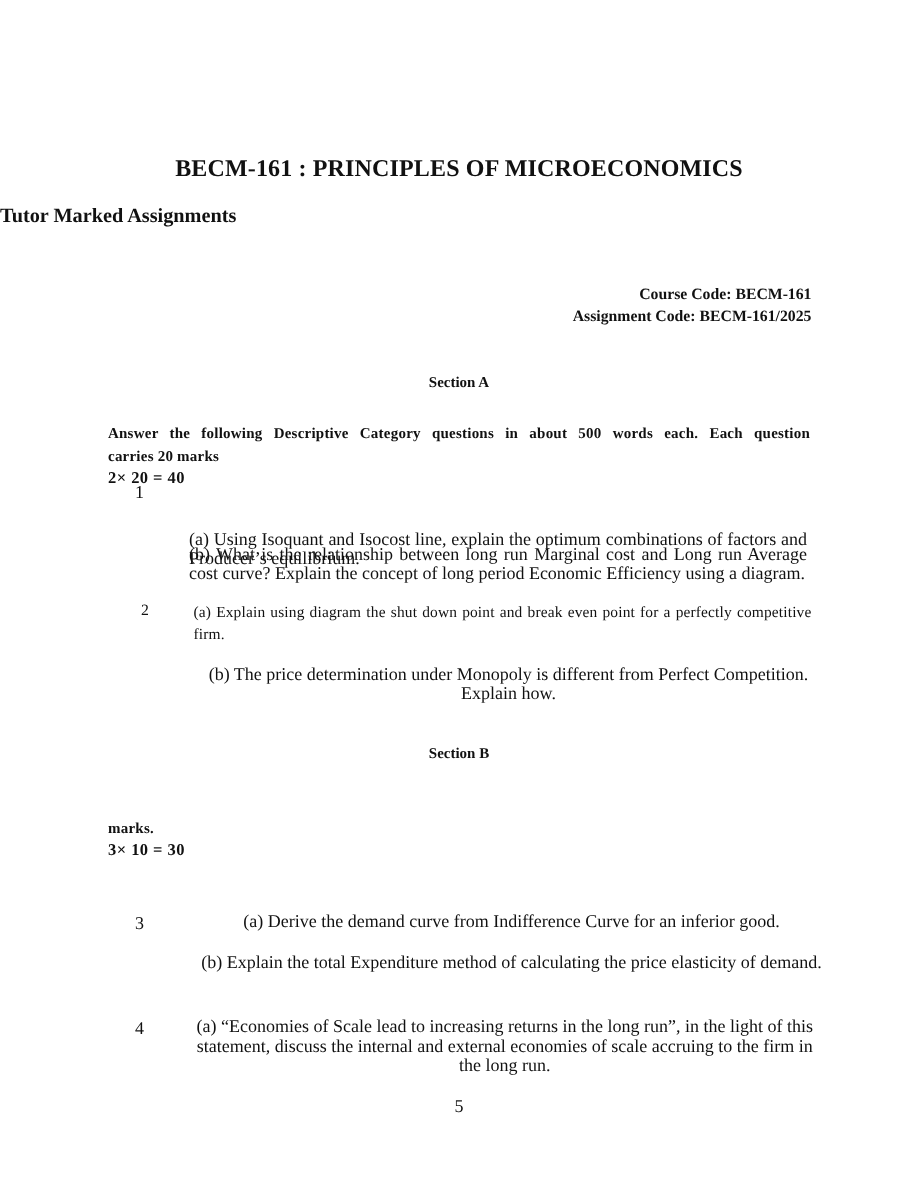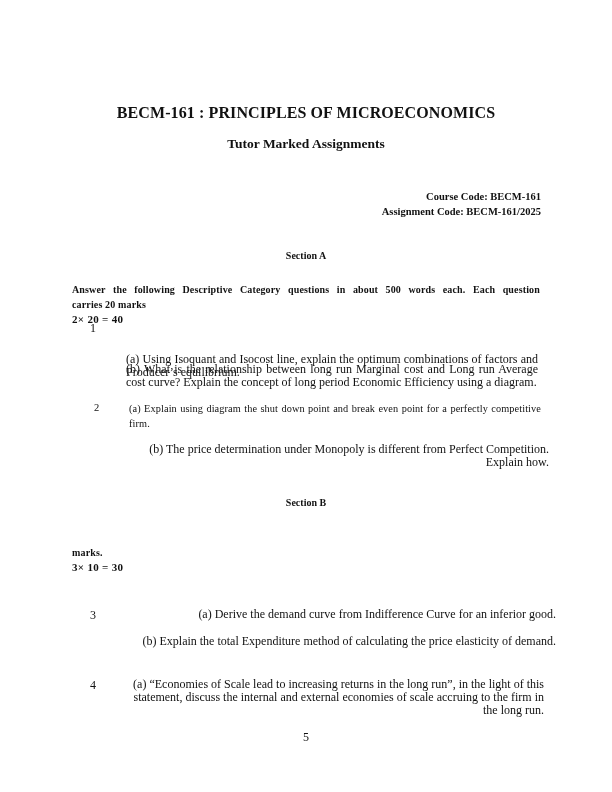--- a/index.html
+++ b/index.html
@@ -6,21 +6,21 @@
     body {
       width: 612px; height: 792px; position: relative; overflow: hidden;
       font-family: "Liberation Serif", serif; color: #111111;
     }
     .abs { position: absolute; }
     .title {
       left: 0; width: 612px; top: 104px; text-align: center;
       font-weight: bold; font-size: 16px; letter-spacing: 0.1px;
     }
     .subtitle {
-      left: 0; width: 612px; top: 136px; text-align: center;
+      left: 0; width: 612px; top: 136px; text-align: left;
       font-weight: bold; font-size: 13.5px;
     }
     .meta {
       right: 71px; top: 189px; text-align: right;
       font-weight: bold; font-size: 10.5px; line-height: 15px;
     }
     .section-head {
       left: 0; width: 612px; text-align: center;
       font-weight: bold; font-size: 10px;
     }
@@ -29,21 +29,21 @@
       font-weight: bold; font-size: 10px; line-height: 15px;
       text-align: justify; text-align-last: left; letter-spacing: 0.15px;
     }
     .instr .marks-line { display: flex; justify-content: space-between; flex-direction: column; }
     .marks { font-weight: bold; font-size: 11px; letter-spacing: 0.3px; }
     .qnum { font-size: 12px; }
     .qtext {
       font-size: 12px; line-height: 13px; width: 412px; text-align: justify;
     }
     .qtext.small { font-size: 10.3px; line-height: 15px; letter-spacing: 0.1px; }
-    .qtext.noj { text-align: right; }
+    .qtext.noj { text-align: center; }
     .pnum { left: 0; width: 612px; top: 730px; text-align: center; font-size: 12px; }
   </style>
 </head>
 <body>
 
 <div class="abs title">BECM-161 : PRINCIPLES OF MICROECONOMICS</div>
 <div class="abs subtitle">Tutor Marked Assignments</div>
 
 <div class="abs meta">
   <div>Course Code: BECM-161</div>

